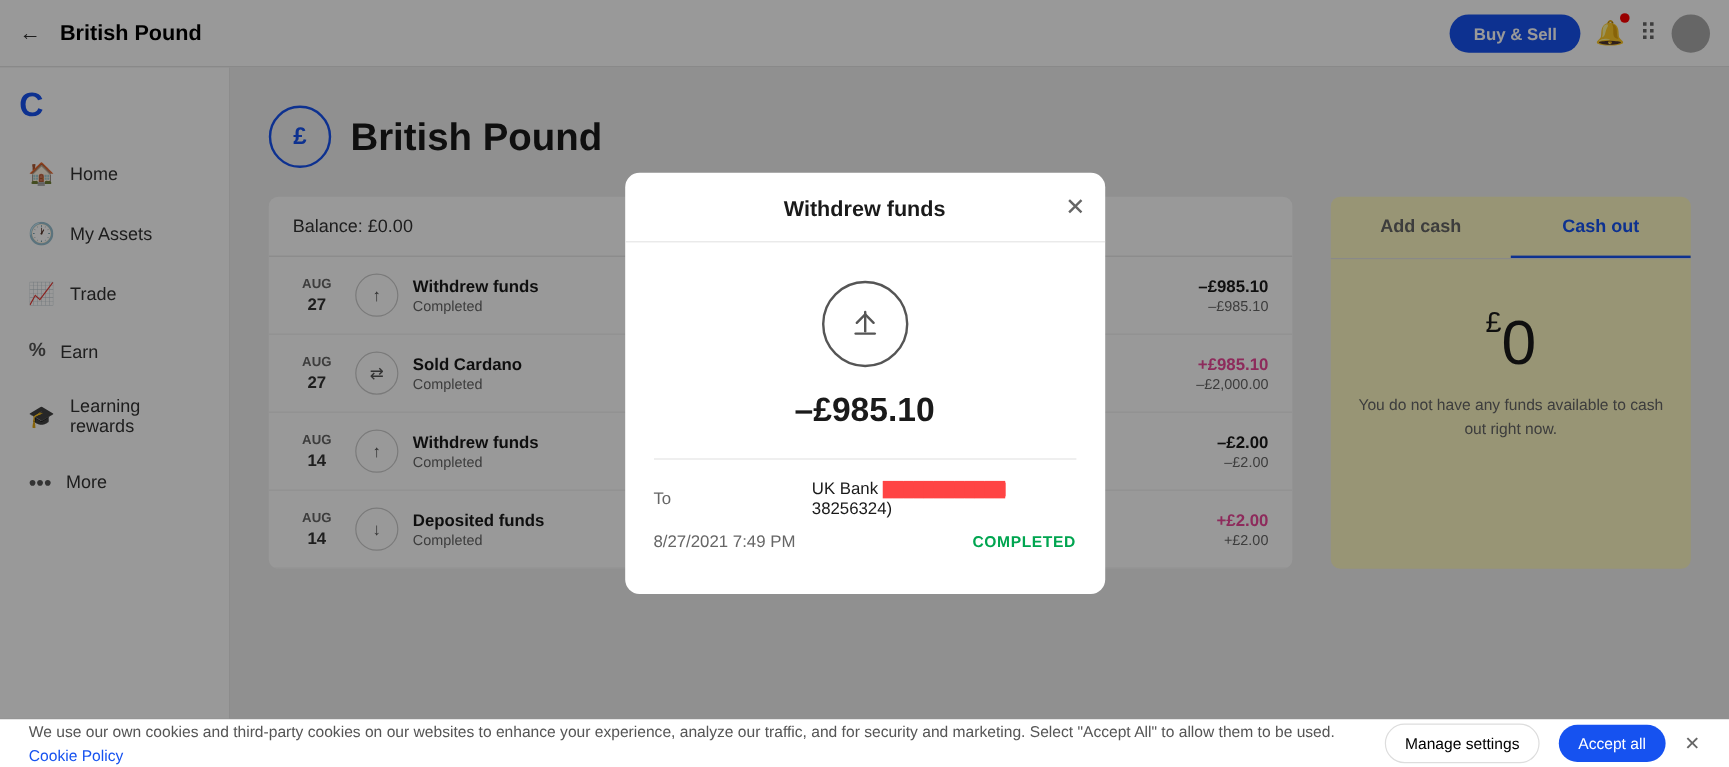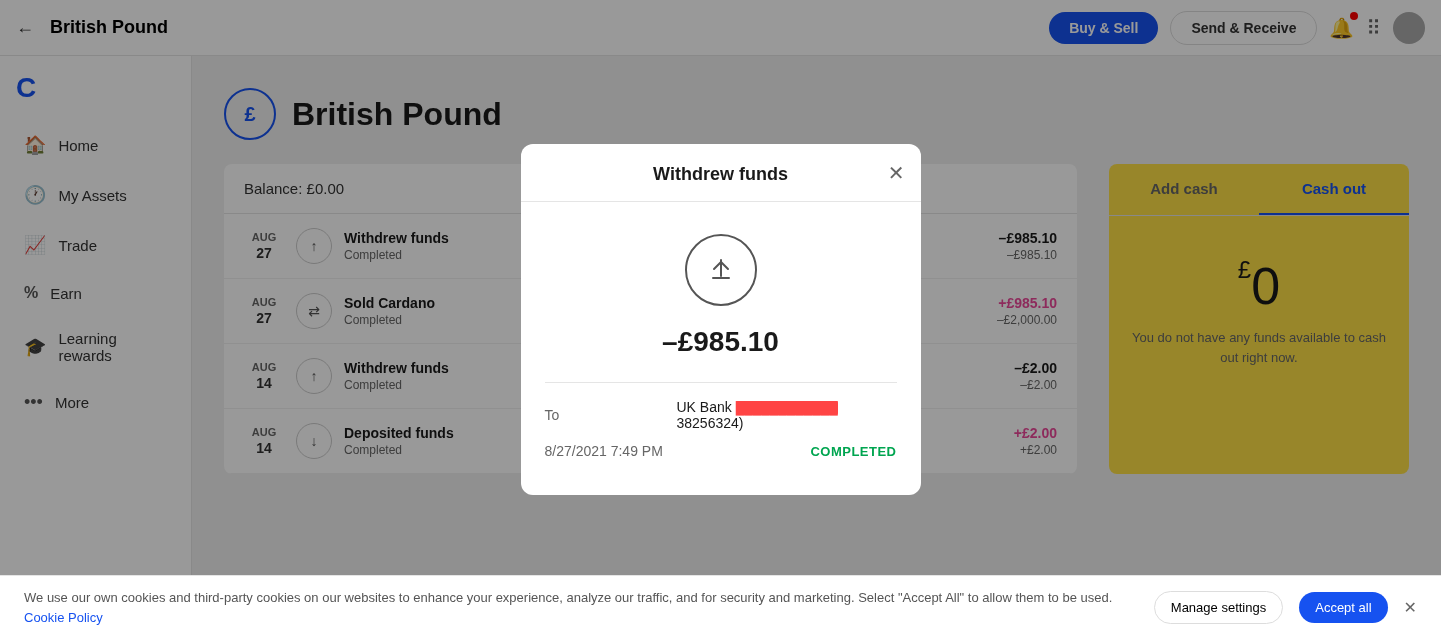--- a/index.html
+++ b/index.html
@@ -198,21 +198,21 @@
     .transaction-name { font-size: 14px; font-weight: 600; color: #1a1a1a; }
     .transaction-status { font-size: 12px; color: #666; margin-top: 2px; }
     .transaction-amount { text-align: right; }
     .amount-primary { font-size: 14px; font-weight: 600; color: #1a1a1a; }
     .amount-secondary { font-size: 12px; color: #666; margin-top: 2px; }
     .amount-positive { color: #ec4899; }
 
     
     .right-panel {
       width: 300px;
-      background: #fde047;
+      background: #fef9c3;
       border-radius: 8px;
       overflow: hidden;
       flex-shrink: 0;
     }
     .right-panel-tabs {
       display: flex;
       border-bottom: 1px solid #e5e5e5;
     }
     .right-tab {
       flex: 1;
@@ -333,21 +333,21 @@
       color: #00a550;
       font-weight: 700;
       font-size: 13px;
       letter-spacing: 0.5px;
     }
 
     
     .cookie-banner {
       background: white;
       border-top: 1px solid #e5e5e5;
-      padding: 12px 24px;
+      padding: 0 24px;
       display: flex;
       align-items: center;
       gap: 16px;
       font-size: 13px;
       color: #555;
       flex-shrink: 0;
       position: relative;
       z-index: 200;
     }
     .cookie-text { flex: 1; line-height: 1.5; }
@@ -386,21 +386,20 @@
       font-size: 12px;
     }
   </style>
 </head>
 <body>
 
 <div class="top-nav">
   <span class="top-nav-back">←</span>
   <span class="top-nav-title">British Pound</span>
   <button class="btn-buy-sell">Buy &amp; Sell</button>
-  <button class="btn-send-receive">Send &amp; Receive</button>
   <div class="nav-icon-bell">
     🔔
     <div class="badge"></div>
   </div>
   <div class="nav-icon-grid">⠿</div>
   <div class="nav-avatar"></div>
 </div>
 
 <div class="main-layout">
 

